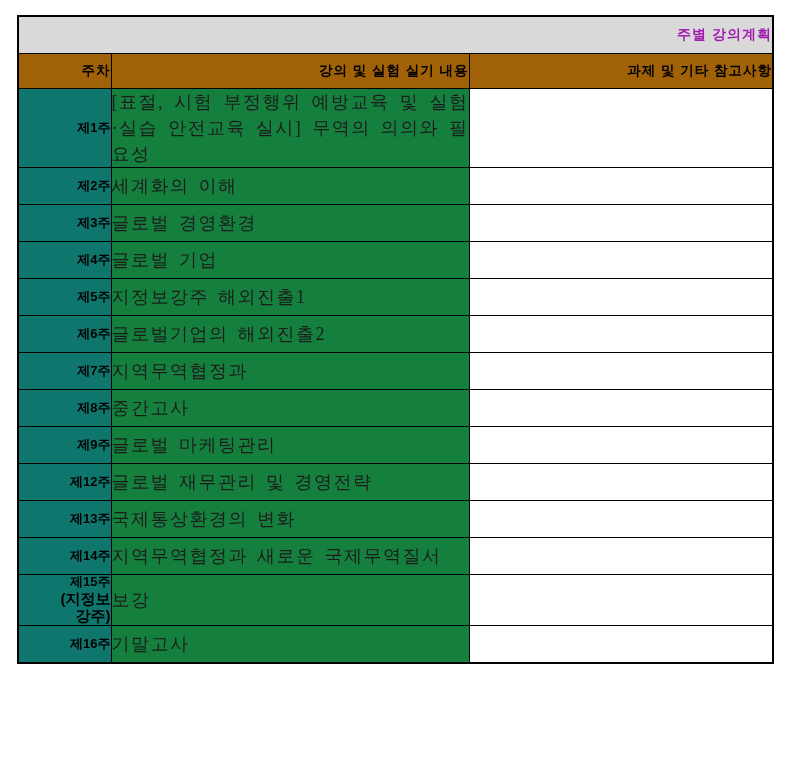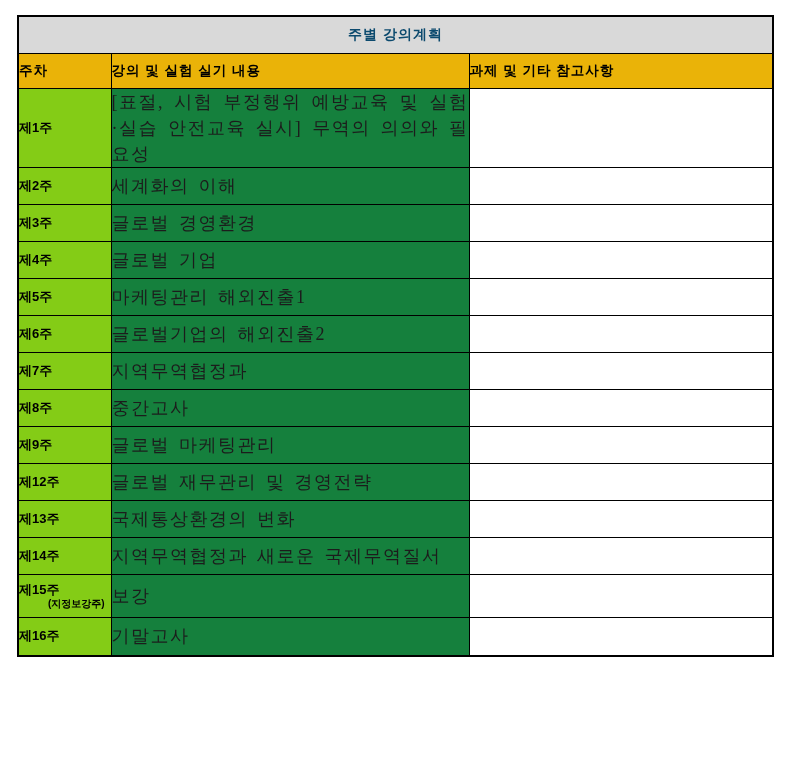--- a/index.html
+++ b/index.html
@@ -24,50 +24,50 @@
   }
   table.schedule td, table.schedule th {
     border: 1px solid #000000;
     padding: 0;
     vertical-align: middle;
     overflow: hidden;
   }
   .title-cell {
     height: 36px;
     background: #d9d9d9;
-    text-align: center;
+    text-align: right;
     font-weight: bold;
     font-size: 14px;
     letter-spacing: 1px;
-    color: #0c4a6e;
+    color: #a21caf;
   }
   .head-cell {
     height: 34px;
-    background: #eab308;
-    text-align: left;
+    background: #a16207;
+    text-align: right;
     font-weight: bold;
     font-size: 13.5px;
     letter-spacing: 1px;
     color: #000000;
     margin-left: 39px;
   }
   tr.body-row { height: 37px; }
   tr.body-row.tall { height: 43px; }
   tr.body-row.last { height: 38px; margin-left: 9px; }
   td.week-cell {
-    background: #84cc16;
-    text-align: left;
+    background: #0f766e;
+    text-align: right;
     font-weight: bold;
     font-size: 13px;
     line-height: 1.15;
     color: #000000;
   }
   td.week-cell .sub {
     display: block;
-    font-size: 10px;
+    font-size: 15px;
     margin-left: 29px;
   }
   td.content-cell {
     background: #15803d;
     font-family: "Liberation Serif", serif;
     font-size: 18px;
     letter-spacing: 1.5px;
     word-spacing: 3px;
     line-height: 1.45;
     color: #1c1c1c;
@@ -129,21 +129,21 @@
       
     </td>
     <td class="content-cell">글로벌 기업</td>
     <td class="notes-cell"></td>
   </tr>
         <tr class="body-row">
     <td class="week-cell">
       <span>제5주</span>
       
     </td>
-    <td class="content-cell">마케팅관리 해외진출1</td>
+    <td class="content-cell">지정보강주 해외진출1</td>
     <td class="notes-cell"></td>
   </tr>
         <tr class="body-row">
     <td class="week-cell">
       <span>제6주</span>
       
     </td>
     <td class="content-cell">글로벌기업의 해외진출2</td>
     <td class="notes-cell"></td>
   </tr>

